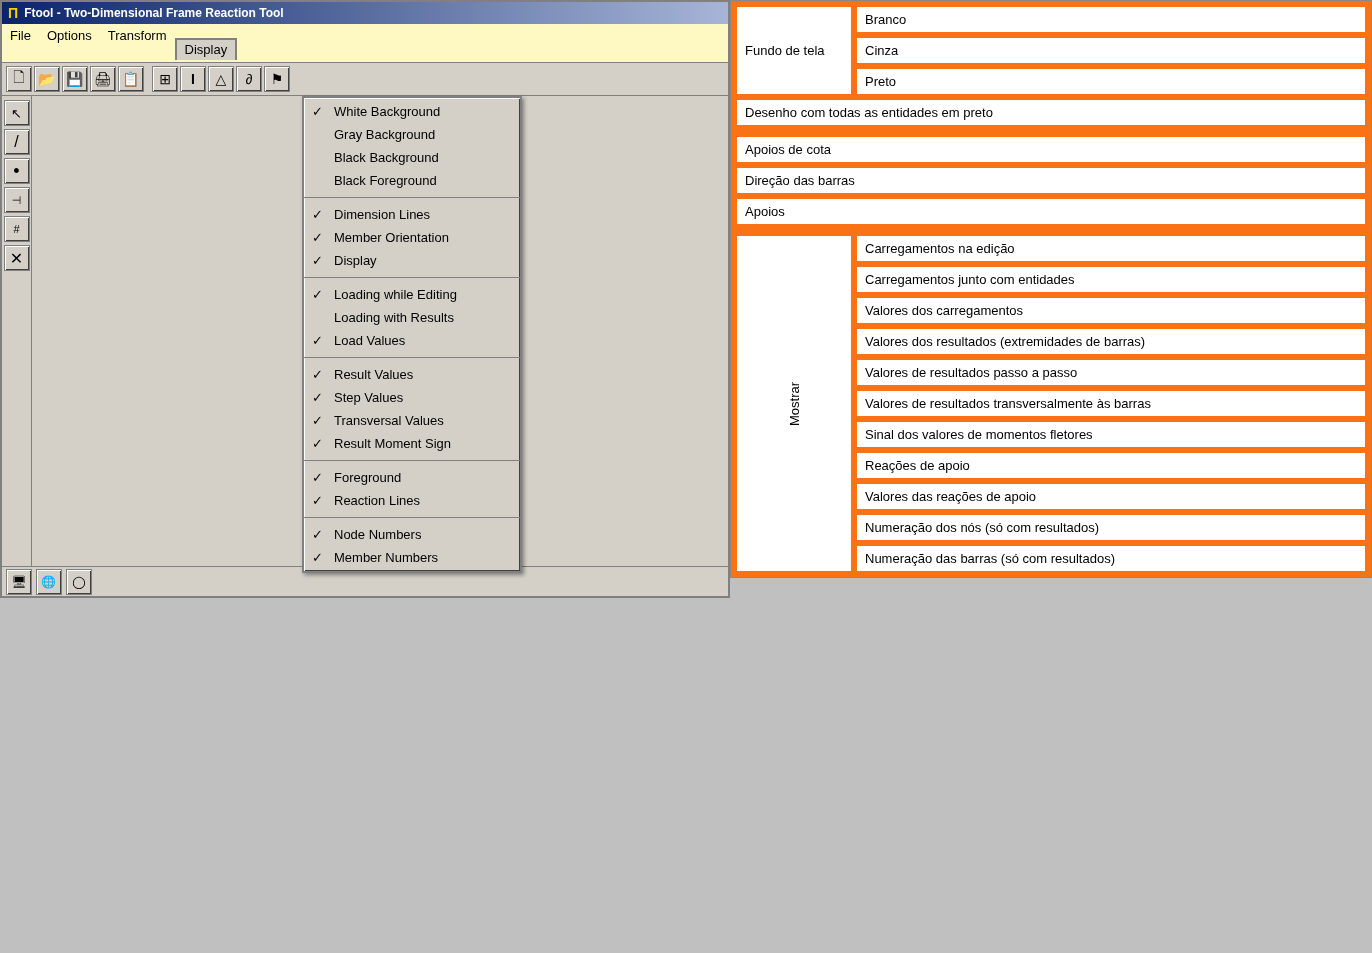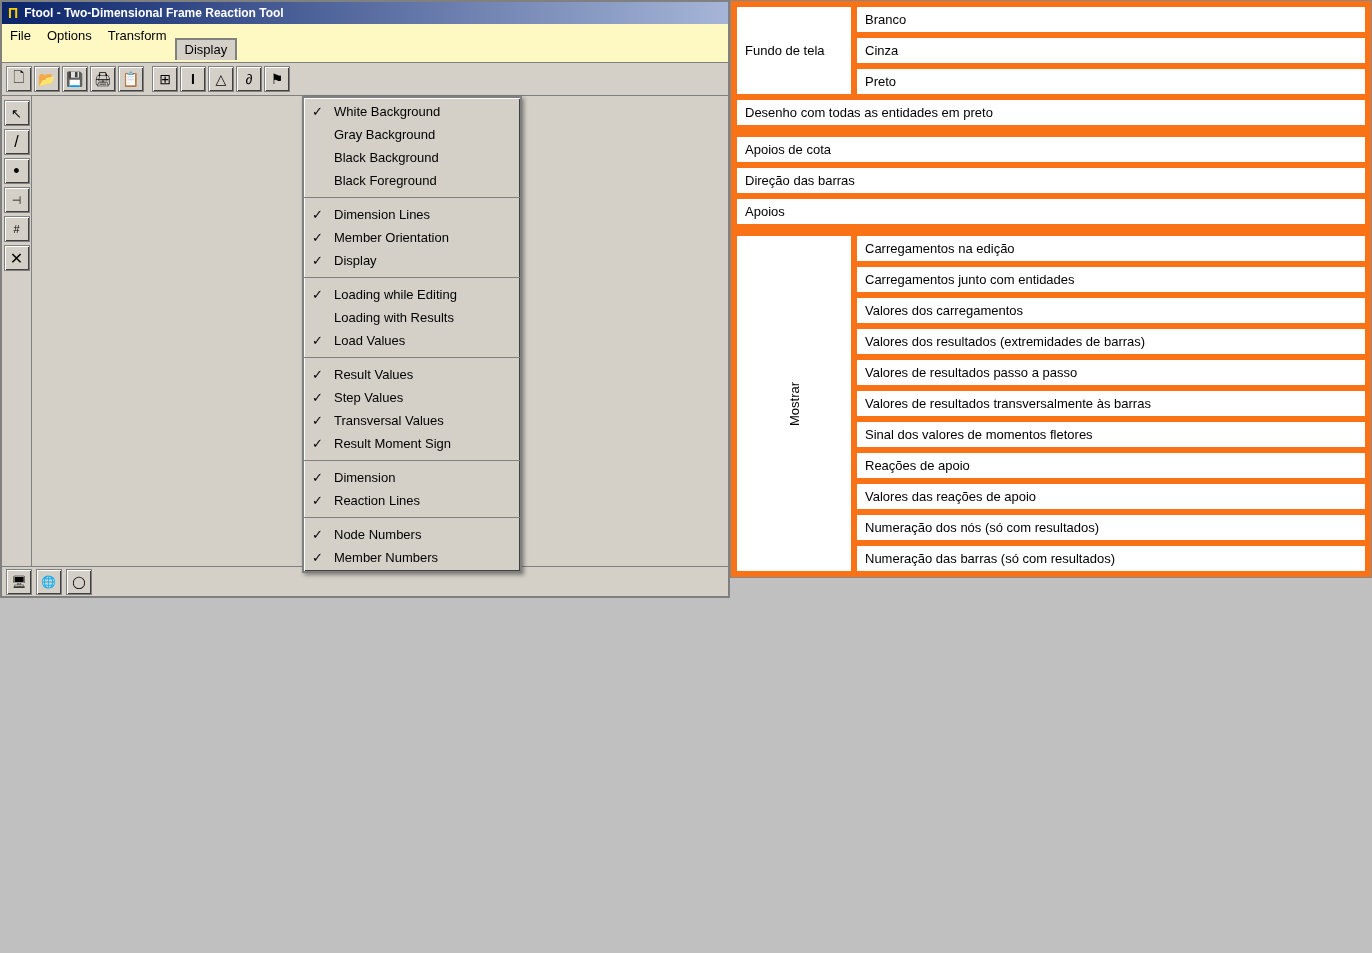--- a/index.html
+++ b/index.html
@@ -313,21 +313,21 @@
             <span class="check-mark">✓</span>
             <span class="item-label">Result Moment Sign</span>
           </div>
         </div>
 
         <div class="menu-divider"></div>
 
         <div class="menu-section">
           <div class="dropdown-item">
             <span class="check-mark">✓</span>
-            <span class="item-label">Dimension</span>
+            <span class="item-label">Foreground</span>
           </div>
           <div class="dropdown-item">
             <span class="check-mark">✓</span>
             <span class="item-label">Reaction Lines</span>
           </div>
         </div>
 
         <div class="menu-divider"></div>
 
         <div class="menu-section">

